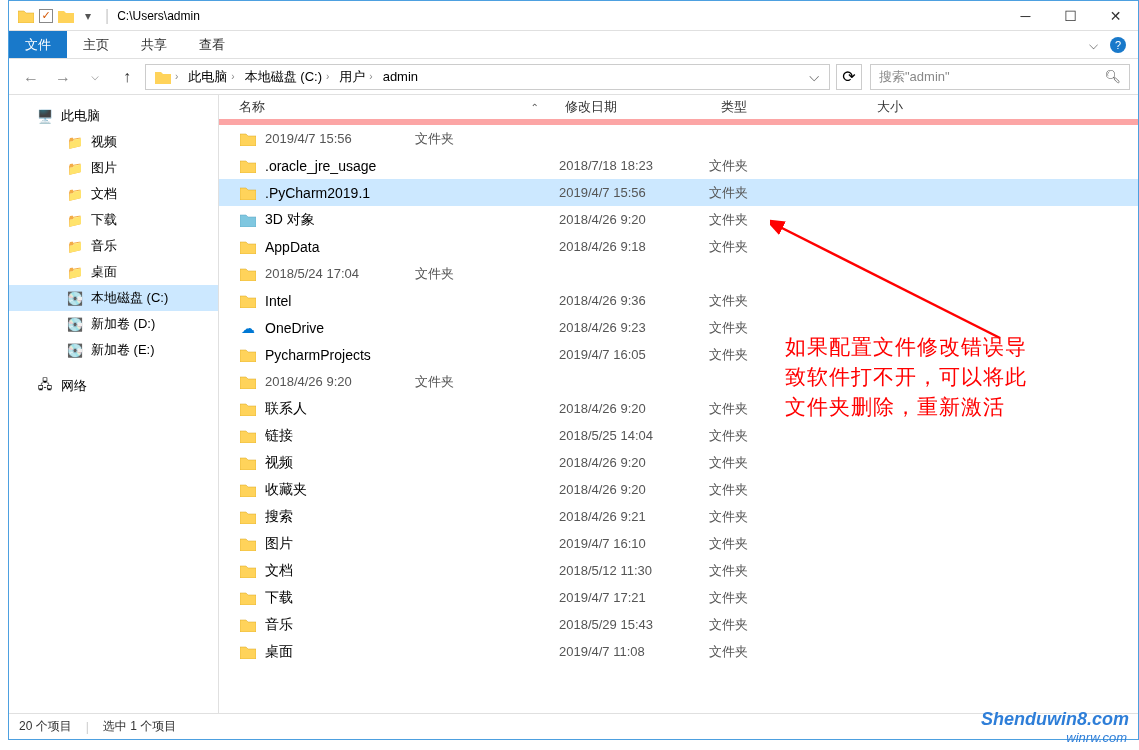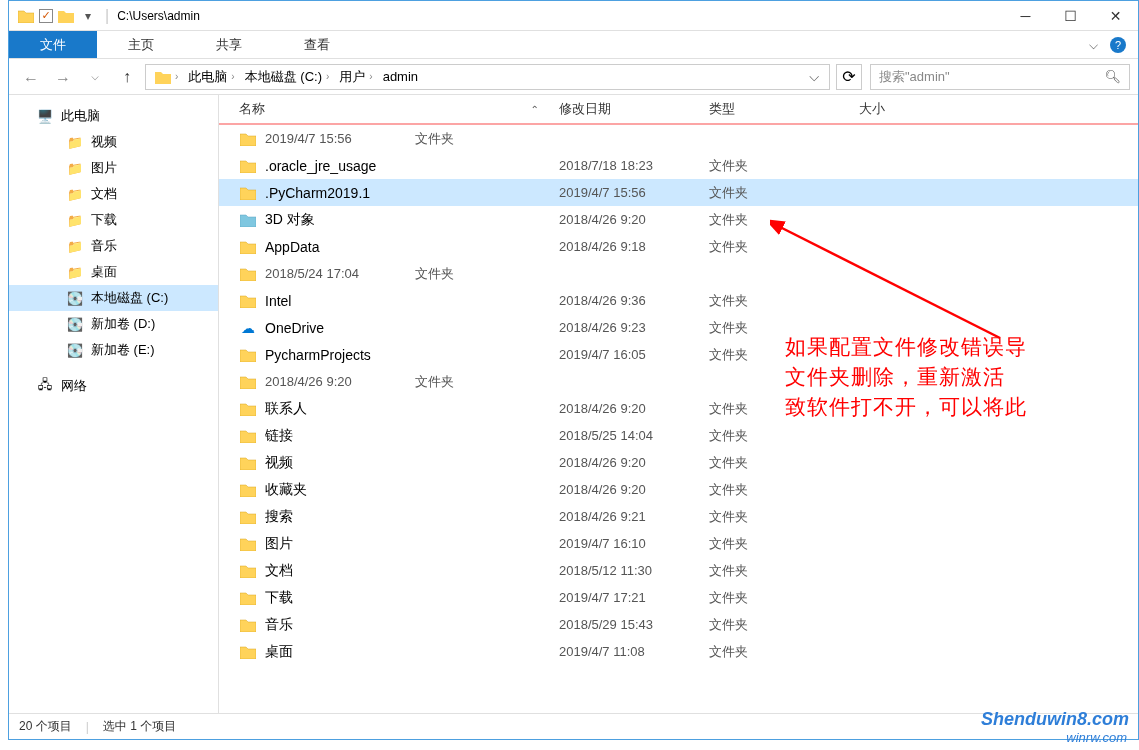--- a/index.html
+++ b/index.html
@@ -5,21 +5,21 @@
 * { margin: 0; padding: 0; box-sizing: border-box; font-family: "Microsoft YaHei", "Segoe UI", sans-serif; }
 body { background: #fff; width: 1139px; height: 750px; overflow: hidden; position: relative; }
 .window { width: 1131px; height: 740px; border: 1px solid #4da0e0; background: #fff; position: absolute; left: 8px; top: 0; }
 .titlebar { height: 30px; display: flex; align-items: center; background: #fff; border-bottom: 1px solid #e0e0e0; }
 .titlebar-icons { display: flex; align-items: center; gap: 4px; padding: 0 8px; }
 .titlebar-icon { width: 18px; height: 18px; display: flex; align-items: center; justify-content: center; font-size: 12px; }
 .title-path { font-size: 12px; margin-left: 8px; color: #000; }
 .win-controls { margin-left: auto; display: flex; }
 .win-btn { width: 45px; height: 30px; display: flex; align-items: center; justify-content: center; font-size: 14px; color: #333; }
 .ribbon { height: 28px; display: flex; align-items: stretch; border-bottom: 1px solid #e0e0e0; }
-.ribbon-tab { padding: 0 31px; display: flex; align-items: center; font-size: 13px; color: #333; }
+.ribbon-tab { padding: 0 16px; display: flex; align-items: center; font-size: 13px; color: #333; }
 .ribbon-tab.file { background: #1979ca; color: #fff; }
 .ribbon-help { margin-left: auto; display: flex; align-items: center; padding: 0 12px; gap: 12px; color: #1979ca; }
 .navbar { height: 36px; display: flex; align-items: center; padding: 0 8px; gap: 4px; border-bottom: 1px solid #e0e0e0; }
 .nav-arrow { width: 28px; height: 28px; display: flex; align-items: center; justify-content: center; color: #888; font-size: 16px; }
 .nav-arrow.enabled { color: #333; }
 .breadcrumb { flex: 1; height: 26px; border: 1px solid #ccc; display: flex; align-items: center; padding: 0 4px; font-size: 13px; }
 .bc-item { padding: 0 5px; display: flex; align-items: center; gap: 4px; }
 .bc-sep { color: #888; font-size: 10px; }
 .bc-controls { margin-left: auto; display: flex; gap: 2px; color: #555; padding: 0 6px; }
 .refresh-btn { width: 26px; height: 26px; border: 1px solid #ccc; display: flex; align-items: center; justify-content: center; margin-left: 2px; }
@@ -27,21 +27,21 @@
 .searchbox .mag { margin-left: auto; color: #555; }
 .content { display: flex; height: calc(100% - 30px - 28px - 36px - 26px); }
 .sidebar { width: 210px; border-right: 1px solid #e0e0e0; padding-top: 8px; font-size: 13px; overflow-y: auto; }
 .side-item { display: flex; align-items: center; height: 26px; padding-left: 40px; gap: 8px; }
 .side-item.root { padding-left: 28px; }
 .side-item.l2 { padding-left: 58px; }
 .side-item.selected { background: #cce8ff; }
 .side-icon { width: 16px; height: 16px; display: inline-flex; align-items: center; justify-content: center; font-size: 13px; }
 .side-spacer { height: 10px; }
 .main { flex: 1; display: flex; flex-direction: column; position: relative; }
-.col-headers { height: 30px; display: flex; align-items: center; border-bottom: 2px solid #fca5a5; font-size: 13px; color: #333; padding-left: 20px; }
+.col-headers { height: 30px; display: flex; align-items: center; border-bottom: 6px solid #fca5a5; font-size: 13px; color: #333; padding-left: 20px; gap: 6px; }
 .col-name { width: 320px; display: flex; align-items: center; }
 .col-date { width: 150px; }
 .col-type { width: 150px; }
 .col-size { width: 80px; }
 .sort-ind { margin-left: auto; margin-right: 20px; color: #555; font-size: 10px; }
 .filelist { flex: 1; overflow-y: auto; }
 .file-row { height: 27px; display: flex; align-items: center; padding-left: 20px; font-size: 14px; }
 .file-row.selected { background: #cce8ff; }
 .file-icon { width: 18px; height: 18px; display: inline-flex; align-items: center; justify-content: center; margin-right: 8px; }
 .folder-svg { width: 16px; height: 14px; }
@@ -405,18 +405,18 @@
   <defs>
       <marker id="ah" markerWidth="10" markerHeight="10" refX="2" refY="3" orient="auto">
         <path d="M0,0 L0,6 L8,3 Z" fill="#ff0000"></path>
       </marker>
     </defs>
   <line x1="230" y1="120" x2="8" y2="8" stroke="#ff0000" stroke-width="2.5" marker-end="url(#ah)"></line>
 </svg>
 
 <div class="annotation">
   <div>如果配置文件修改错误导</div>
+  <div>致软件打不开，可以将此</div>
   <div>文件夹删除，重新激活</div>
-  <div>致软件打不开，可以将此</div>
 </div>
 
 <div class="watermark">Shenduwin8.com</div>
 <div class="watermark2">winrw.com</div>
 
 </body></html>

